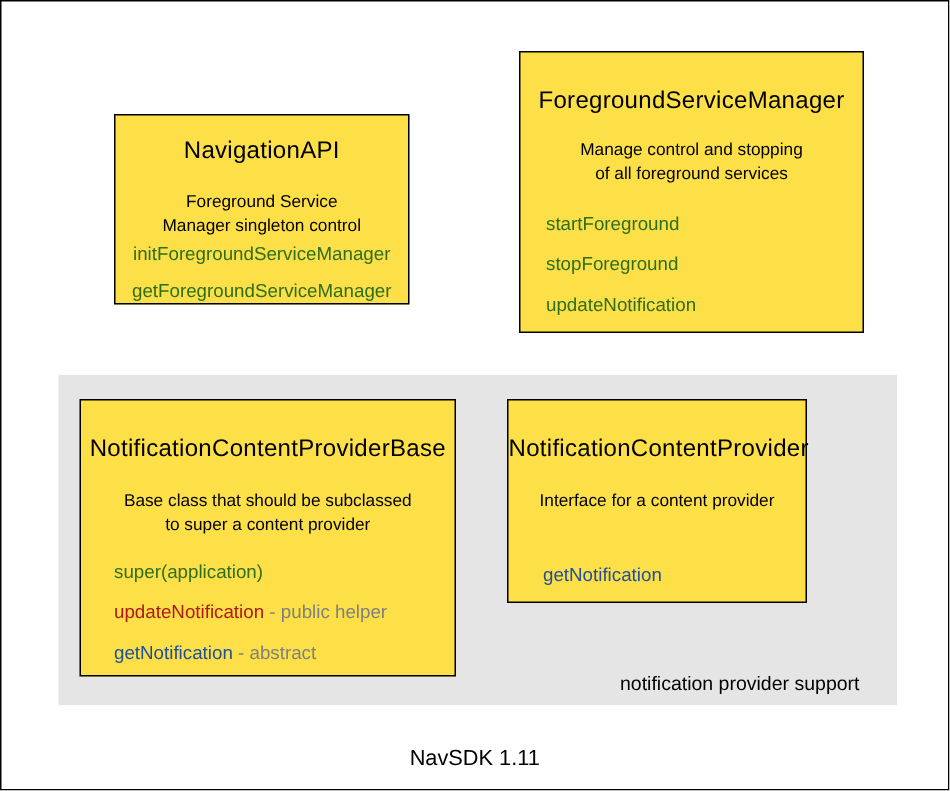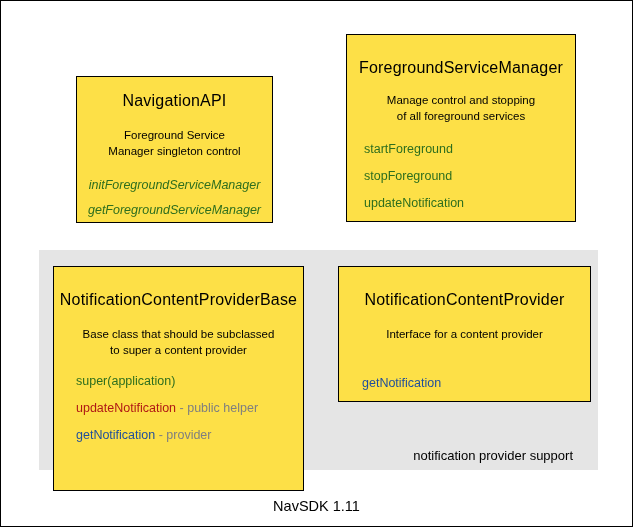--- a/index.html
+++ b/index.html
@@ -35,49 +35,49 @@
   }
   .method {
     font-size: 12.5px;
     line-height: 13px;
   }
   .methods-center .method { margin-bottom: 12px; }
   .methods-left { text-align: left; }
   .methods-left .method { margin-bottom: 14px; }
 
   
-  .box-navapi { left: 75px; top: 75px; width: 197px; height: 147px; padding-top: 15px; }
+  .box-navapi { left: 75px; top: 75px; width: 197px; height: 127px; padding-top: 15px; }
   .box-navapi .box-desc { margin-top: 17px; }
-  .box-navapi .methods { margin-top: 20px; font-style: italic; }
+  .box-navapi .methods { margin-top: 4px; }
 
   
   .box-fsm { left: 345px; top: 33px; width: 230px; height: 188px; padding-top: 24px; }
   .box-fsm .box-desc { margin-top: 15px; }
   .box-fsm .methods { margin-top: 19px; padding-left: 17px; }
 
   
   .support-panel {
     position: absolute;
     left: 38px; top: 249px;
     width: 559px; height: 220px;
   }
   .panel-label {
     position: absolute;
     right: 25px; bottom: 7px;
     font-size: 13px;
     color: #000000;
   }
 
   
-  .box-ncpb { left: 14px; top: 16px; width: 251px; height: 225px; padding-top: 24px; }
+  .box-ncpb { left: 14px; top: 16px; width: 251px; height: 185px; padding-top: 24px; }
   .box-ncpb .box-desc { margin-top: 17px; }
   .box-ncpb .methods { margin-top: 17px; padding-left: 22px; }
 
   
-  .box-ncp { left: 299px; top: 16px; width: 253px; height: 136px; padding-top: 24px; }
+  .box-ncp { left: 299px; top: 16px; width: 200px; height: 136px; padding-top: 24px; }
   .box-ncp .box-desc { margin-top: 17px; }
   .box-ncp .methods { margin-top: 35px; padding-left: 23px; }
 
   .footer-label {
     position: absolute;
     left: 0; right: 0;
     top: 497px;
     text-align: center;
     font-size: 14.5px;
     color: #000000;
@@ -122,21 +122,21 @@
         <div>to super a content provider</div>
       </div>
       <div class="methods methods-left">
         <div class="method">
           <span style="color: rgb(46, 110, 30);">super(application)</span>
         </div>
         <div class="method">
           <span style="color: rgb(176, 24, 21);">updateNotification</span><span style="color: rgb(127, 127, 127);"> - public helper</span>
         </div>
         <div class="method">
-          <span style="color: rgb(31, 78, 156);">getNotification</span><span style="color: rgb(127, 127, 127);"> - provider</span>
+          <span style="color: rgb(31, 78, 156);">getNotification</span><span style="color: rgb(127, 127, 127);"> - abstract</span>
         </div>
       </div>
     </div>
 
     <div class="classbox box-ncp">
       <div class="box-title">NotificationContentProvider</div>
       <div class="box-desc">
         <div>Interface for a content provider</div>
       </div>
       <div class="methods methods-left">

